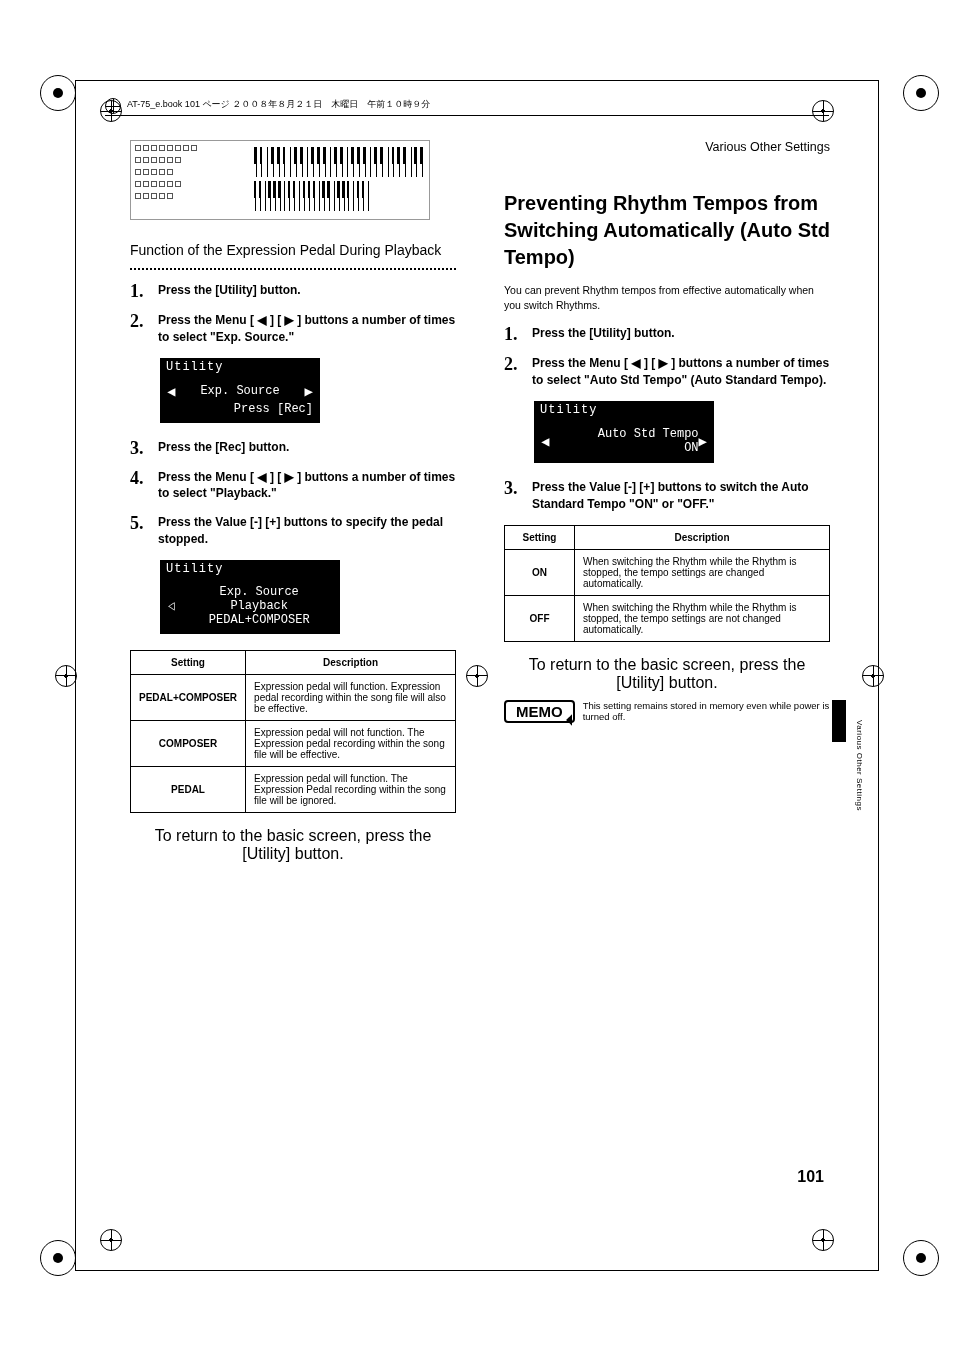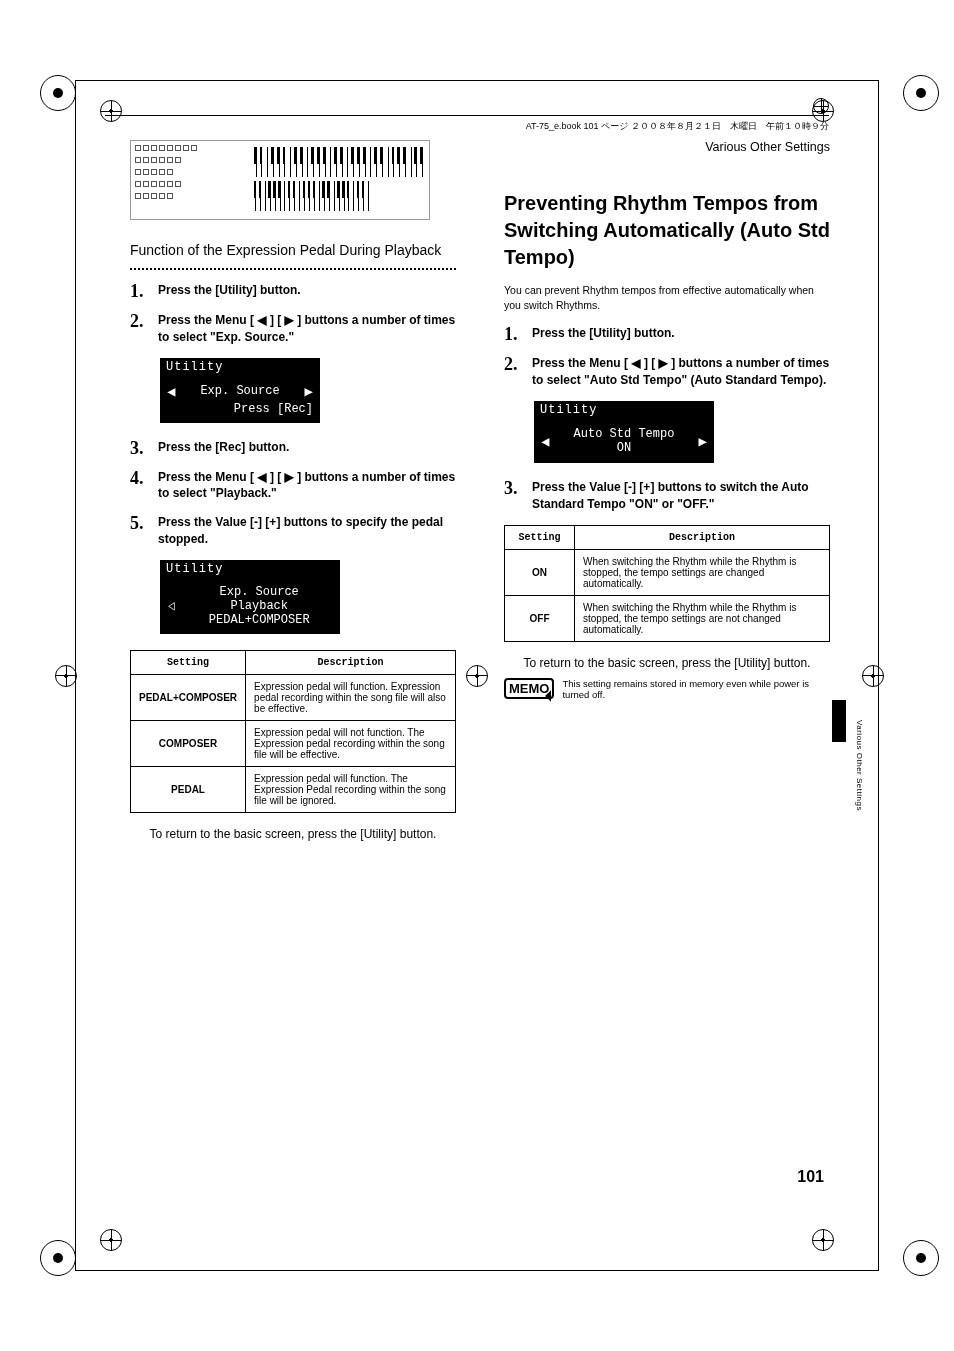--- a/index.html
+++ b/index.html
@@ -40,21 +40,21 @@
 
   .outer-frame {
     position: absolute;
     top: 80px; left: 75px; right: 75px; bottom: 80px;
     border: 1px solid #000;
   }
   .header-line {
     position: absolute;
     top: 98px; left: 105px; right: 125px;
     font-size: 9px;
-    display: flex; align-items: flex-end; gap: 6px; flex-direction: column;
+    display: flex; align-items: flex-start; gap: 6px;
   }
   .header-line .cross-reg-sm {
     width: 16px; height: 16px; border:1px solid #000; border-radius:50%;
     background:
       linear-gradient(#000,#000) center/100% 1px no-repeat,
       linear-gradient(#000,#000) center/1px 100% no-repeat;
     flex-shrink:0;
   }
   .header-underline {
     position:absolute; top: 115px; left: 105px; right: 125px; height:1px; background:#000;
@@ -162,30 +162,29 @@
   }
   table.settings th, table.settings td {
     border: 1px solid #000;
     padding: 6px 8px;
     text-align: left;
     vertical-align: middle;
   }
   table.settings th {
     font-weight: bold;
     text-align: center;
-    font-family: Liberation Mono, monospace;
   }
   table.settings td.label {
     font-weight: bold;
     text-align: center;
     white-space: nowrap;
   }
 
   p.footnote {
-    font-size: 12px;
+    font-size: 16px;
     text-align: center;
     margin-bottom: 8px;
   }
 
   .black-bar {
     background: #000;
     color: #fff;
     font-size: 20px;
     font-weight: bold;
     padding: 8px 12px;
@@ -200,22 +199,22 @@
 
   .memo-row {
     display: flex;
     gap: 8px;
     font-size: 9.5px;
     align-items: center;
   }
   .memo-badge {
     border: 2px solid #000;
     border-radius: 4px;
-    padding: 1px 3px;
-    font-size: 13px;
+    padding: 1px 10px;
+    font-size: 15px;
     font-weight: bold;
     position:relative;
   }
   .memo-badge::after{
     content:""; position:absolute; right:-3px; bottom:-3px;
     width:0;height:0;border:4px solid transparent;border-top-color:#000;border-left-color:#000;
     transform:rotate(-45deg);
   }
 
   .side-tab {
@@ -489,21 +488,21 @@
     <div class="step">
       <div class="step-num">2.</div>
       <div class="step-text">Press the Menu [ ◀ ] [ ▶ ] buttons a number of times to select "Auto Std Tempo" (Auto Standard Tempo).</div>
     </div>
 
     <div class="lcd" style="width:180px;">
       <div class="lcd-title">Utility</div>
       <div class="lcd-body">
         <div class="lcd-row">
           <span class="lcd-arrow">◀</span>
-          <div style="text-align:center;flex:1;">
+          <div style="text-align:right;flex:1;">
             <div>Auto Std Tempo</div>
             <div>ON</div>
           </div>
           <span class="lcd-arrow">▶</span>
         </div>
       </div>
     </div>
 
     <div class="step">
       <div class="step-num">3.</div>

